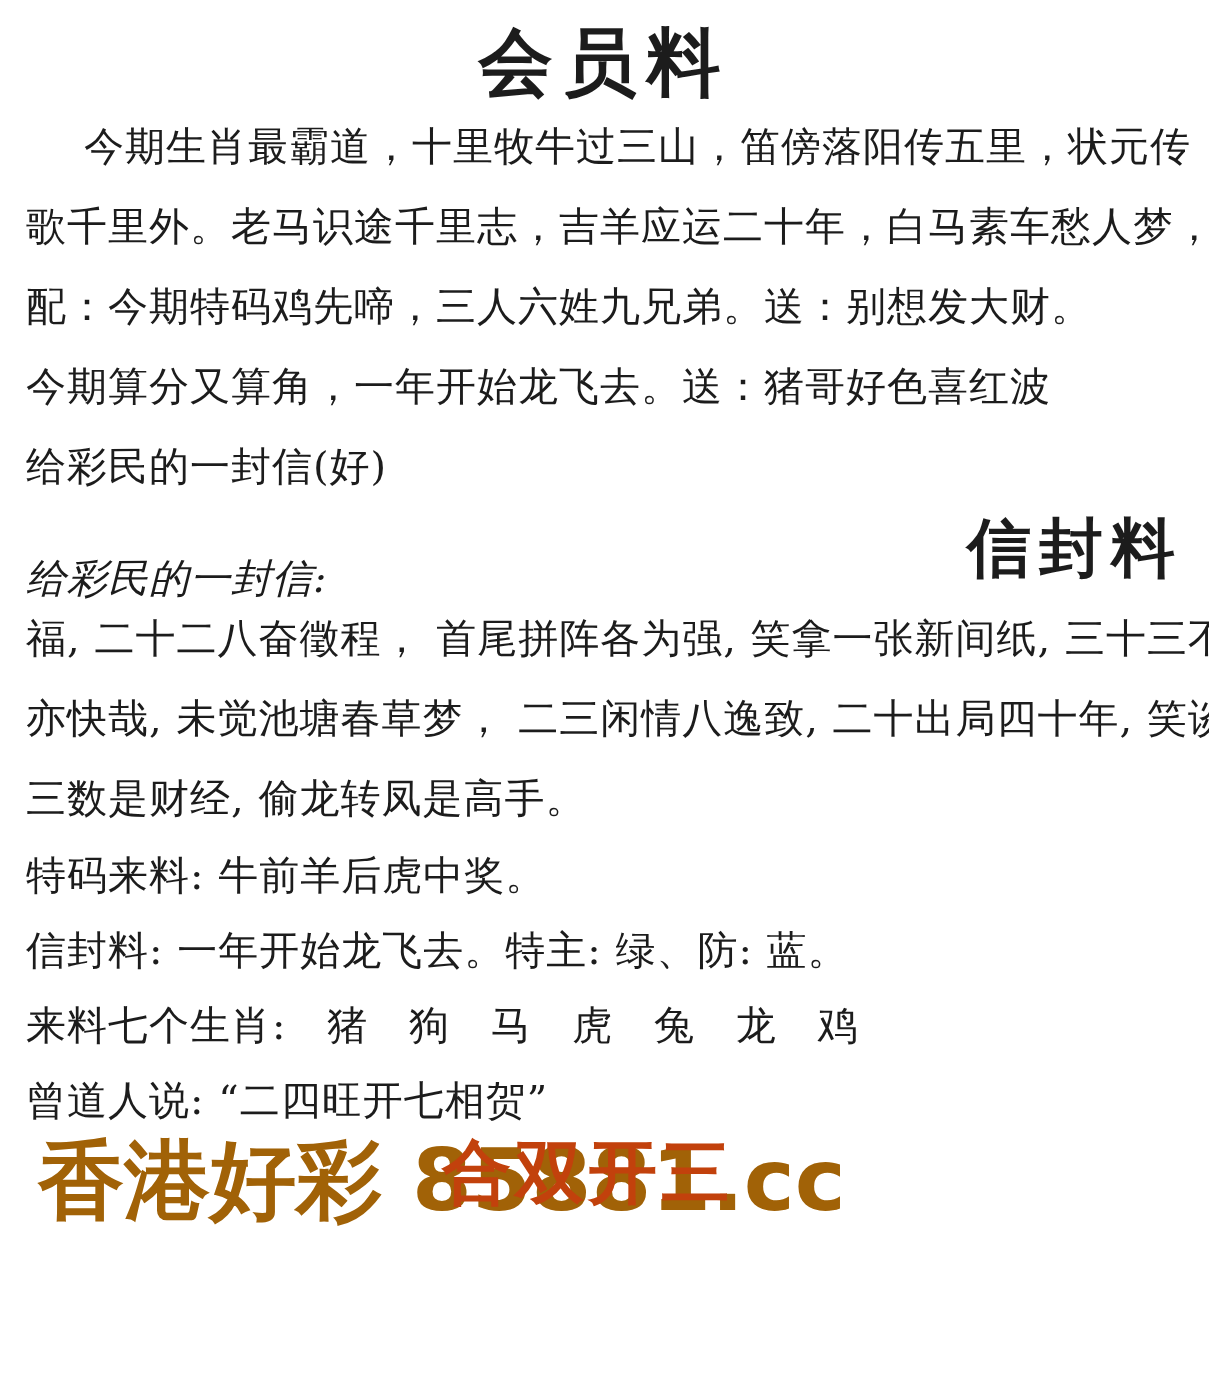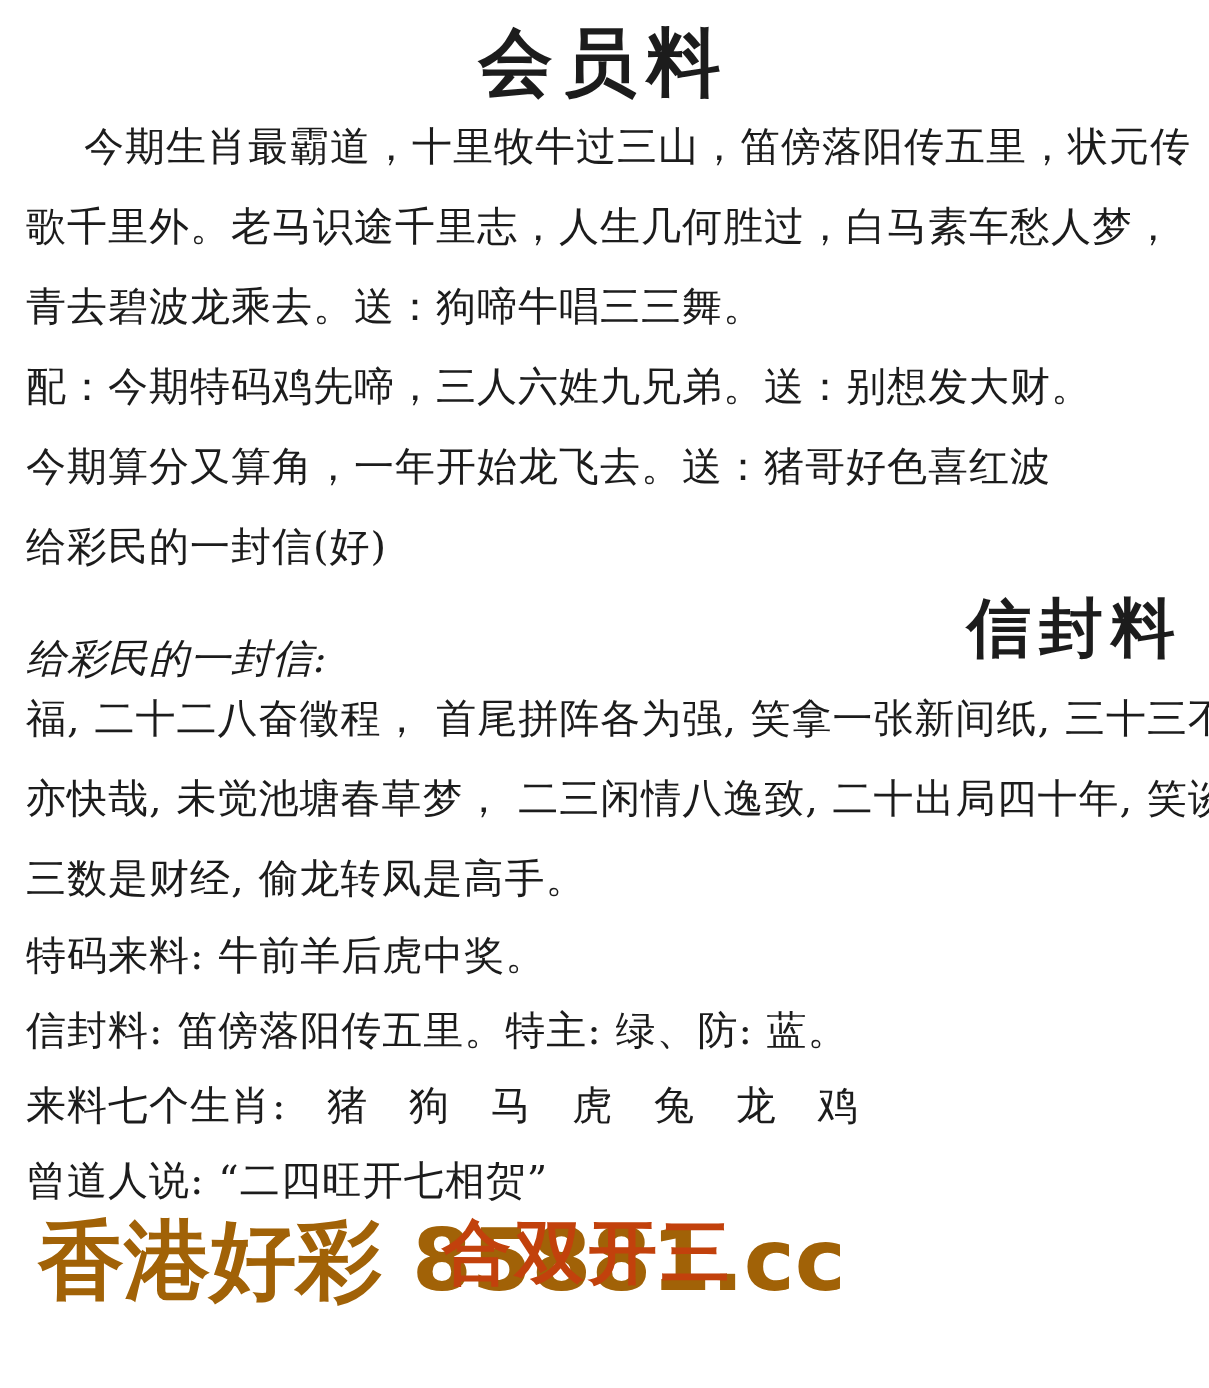--- a/index.html
+++ b/index.html
@@ -89,37 +89,36 @@
   }
 </style>
 </head>
 <body>
 
 <div class="doc">
 
   <div class="main-title">会员料</div>
 
   <div class="line indent-m">今期生肖最霸道，十里牧牛过三山，笛傍落阳传五里，状元传</div>
-  <div class="line">歌千里外。老马识途千里志，人生几何胜过，白马素车愁人梦，</div>
-  <div class="line">青去碧波龙乘去。送：狗啼牛唱三三舞。</div>
+  <div class="line">歌千里外。老马识途千里志，吉羊应运二十年，白马素车愁人梦，</div>
   <div class="line">配：今期特码鸡先啼，三人六姓九兄弟。送：别想发大财。</div>
   <div class="line">今期算分又算角，一年开始龙飞去。送：猪哥好色喜红波</div>
   <div class="line">给彩民的一封信(好)</div>
 
   <div class="env-header">
     <div class="env-title">信封料</div>
     <div class="intro">给彩民的一封信:</div>
   </div>
 
   <div class="line">福, 二十二八奋徵程， 首尾拼阵各为强, 笑拿一张新间纸, 三十三不</div>
   <div class="line">亦快哉, 未觉池塘春草梦， 二三闲情八逸致, 二十出局四十年, 笑谈</div>
   <div class="line">三数是财经, 偷龙转凤是高手。</div>
 
   <div class="line b-line">特码来料: 牛前羊后虎中奖。</div>
-  <div class="line b-line">信封料: 笛傍落阳传五里。特主: 绿、防: 蓝。</div>
+  <div class="line b-line">信封料: 一年开始龙飞去。特主: 绿、防: 蓝。</div>
 
   <div class="line b-line">
     <span>来料七个生肖:</span>
     <span class="zodiac-item">猪</span>
     <span class="zodiac-item">狗</span>
     <span class="zodiac-item">马</span>
     <span class="zodiac-item">虎</span>
     <span class="zodiac-item">兔</span>
     <span class="zodiac-item">龙</span>
     <span class="zodiac-item">鸡</span>

